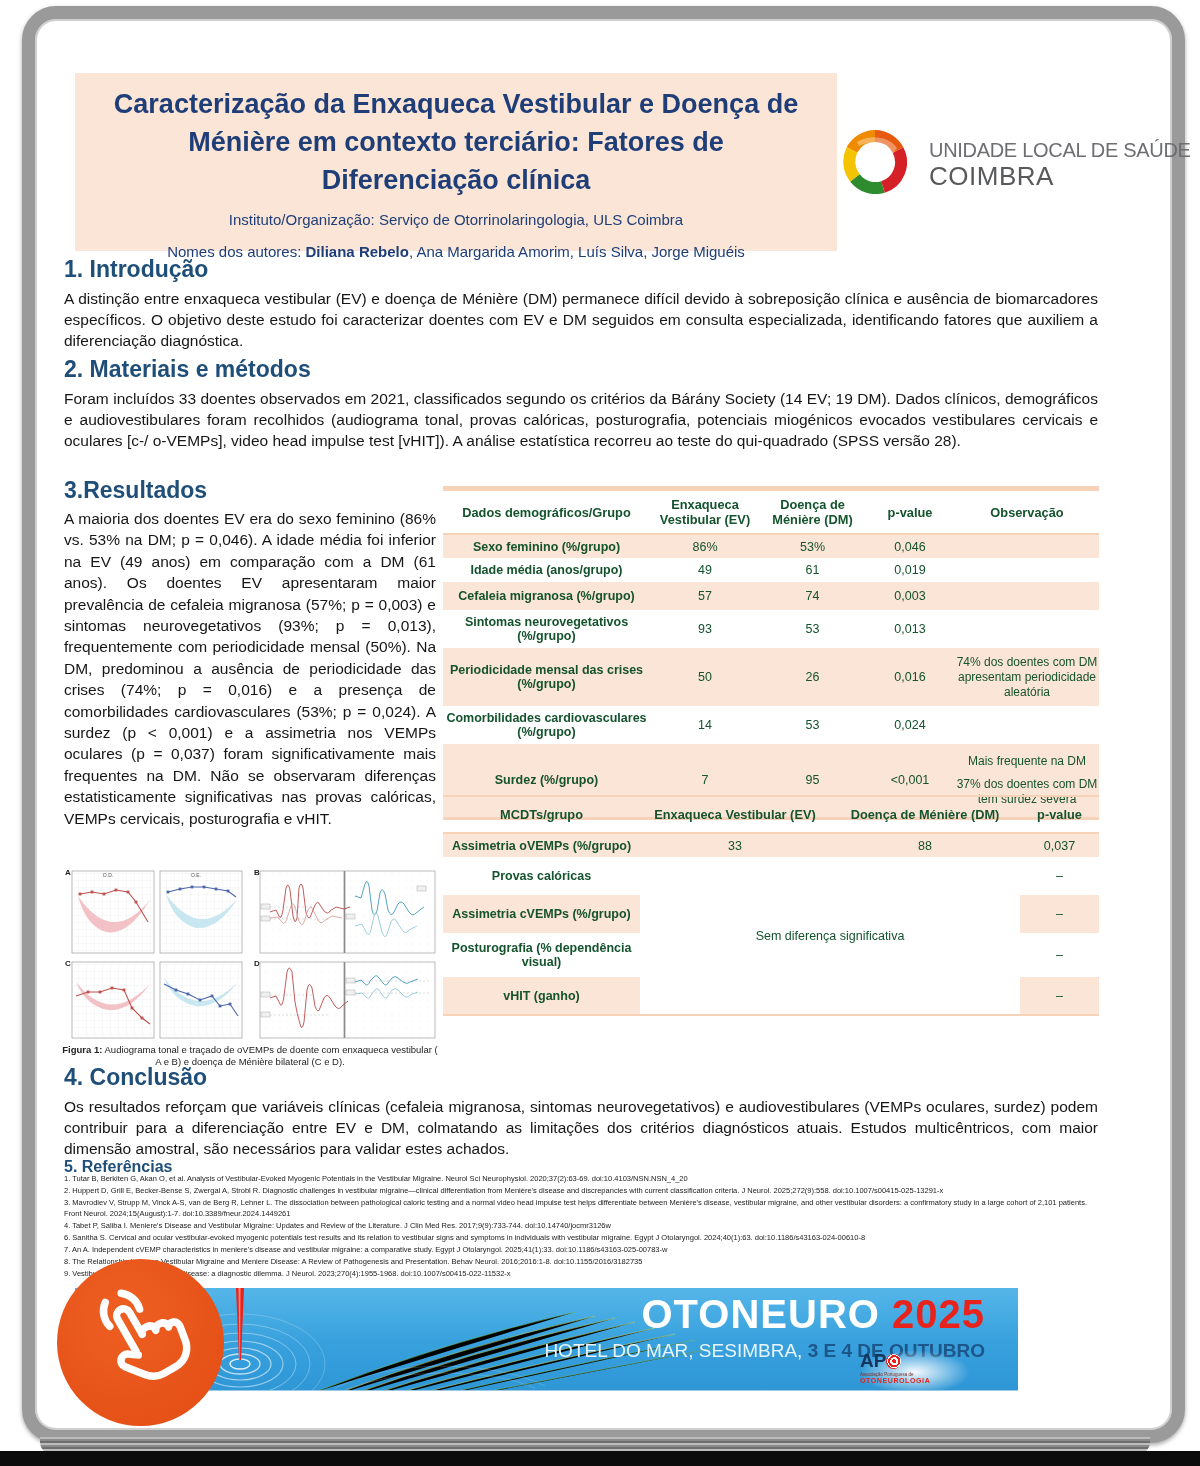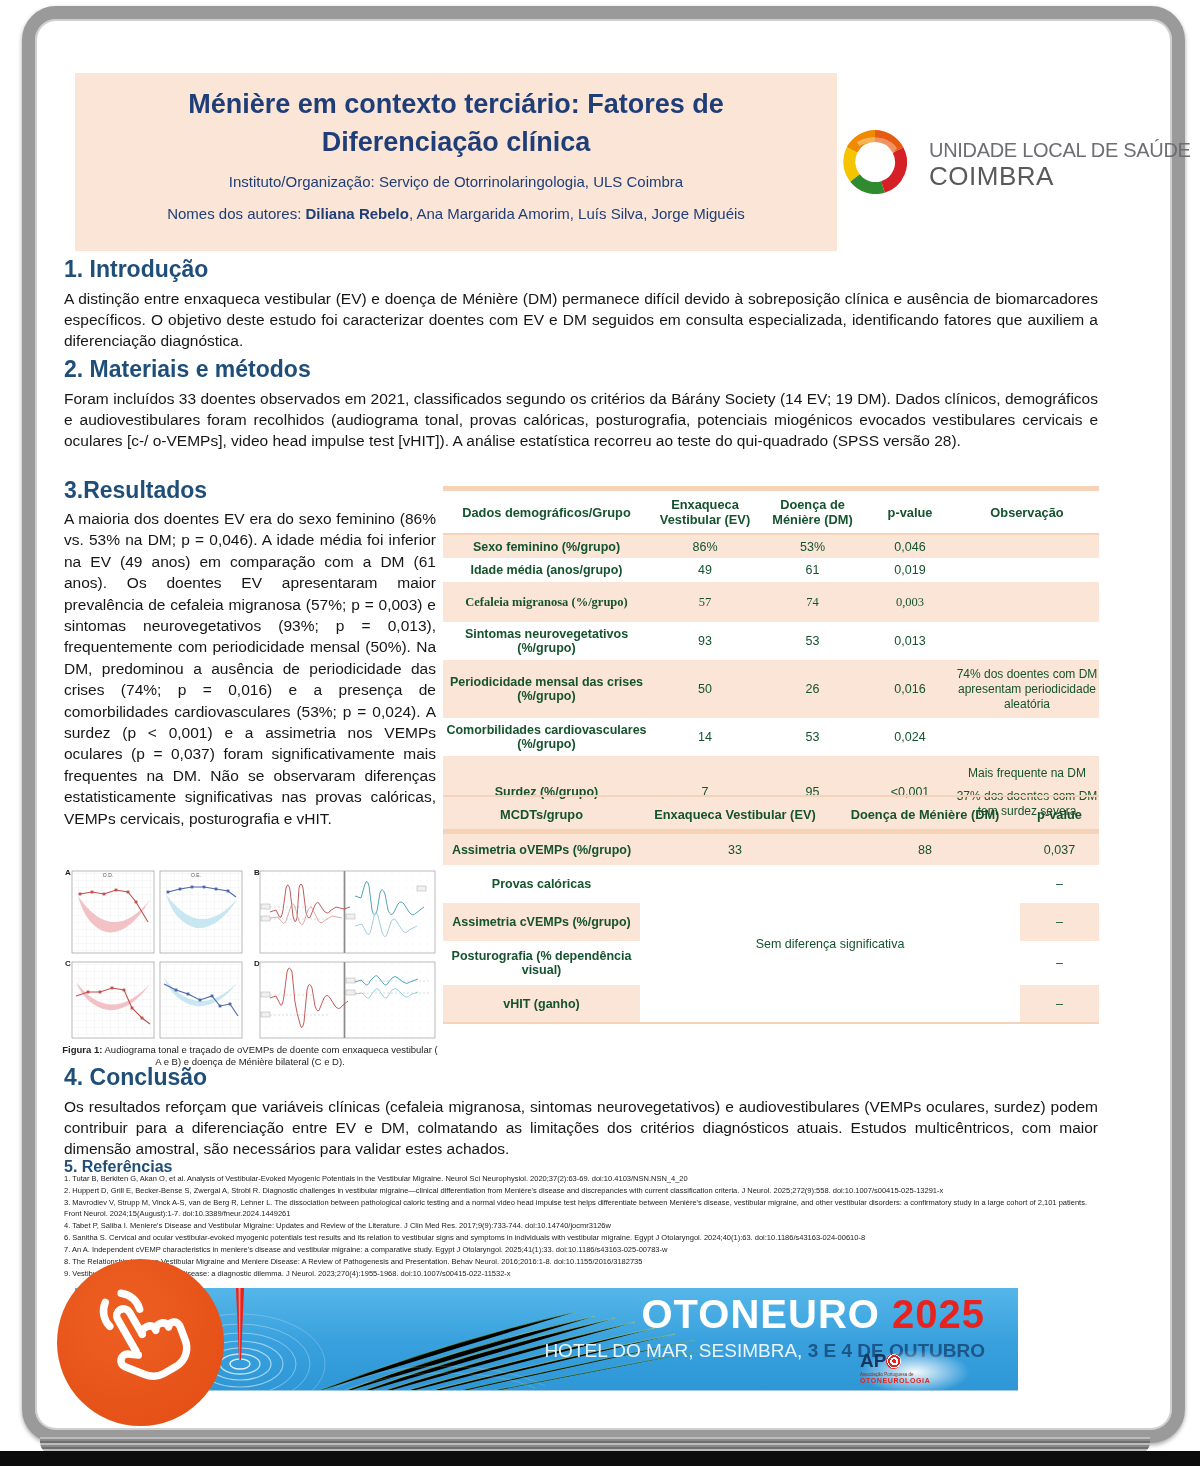--- a/index.html
+++ b/index.html
@@ -83,20 +83,21 @@
 </head>
 <body>
 
 <div class="page">
 
   <div class="frame"></div>
   <div class="stack-shadow"></div>
   <div class="bottom-bar"></div>
 
   <div class="title-block">
+    <div class="title-line">Caracterização da Enxaqueca Vestibular e Doença de</div>
     <div class="title-line">Ménière em contexto terciário: Fatores de</div>
     <div class="title-line">Diferenciação clínica</div>
     <div class="byline">Instituto/Organização: Serviço de Otorrinolaringologia, ULS Coimbra</div>
     <div class="byline"><span>Nomes dos autores: </span><b>Diliana Rebelo</b><span>, Ana Margarida Amorim, Luís Silva, Jorge Miguéis</span></div>
   </div>
 
   <div class="logo-block">
     <span>
       <svg width="64" height="64" viewBox="0 0 64 64">
         <g fill="none" stroke-linecap="butt">
@@ -264,21 +265,21 @@
       <td>0,046</td>
       <td class="obs"></td>
     </tr>
     <tr style="height:24px;">
       <td class="lbl">Idade média (anos/grupo)</td>
       <td>49</td>
       <td>61</td>
       <td>0,019</td>
       <td class="obs"></td>
     </tr>
-    <tr class="peach" style="height:40px;font-family:Liberation Serif, serif;">
+    <tr class="peach" style="height:28px;">
       <td class="lbl">Cefaleia migranosa (%/grupo)</td>
       <td>57</td>
       <td>74</td>
       <td>0,003</td>
       <td class="obs"></td>
     </tr>
     <tr style="height:38px;">
       <td class="lbl">Sintomas neurovegetativos (%/grupo)</td>
       <td>93</td>
       <td>53</td>
@@ -320,21 +321,21 @@
         <col style="width:190px">
         <col style="width:79px">
       </colgroup>
     <tbody>
         <tr>
       <th>MCDTs/grupo</th>
       <th>Enxaqueca Vestibular (EV)</th>
       <th>Doença de Ménière (DM)</th>
       <th>p-value</th>
     </tr>
-    <tr style="height:32px;">
+    <tr style="height:24px;">
       <td class="lbl peach">Assimetria  oVEMPs (%/grupo)</td>
       <td class="peach">33</td>
       <td class="peach">88</td>
       <td class="peach">0,037</td>
     </tr>
     <tr style="height:38px;">
       <td class="lbl">Provas calóricas</td>
       <td colspan="2" rowspan="4" style="font-weight:normal;">Sem diferença significativa</td>
       <td>–</td>
     </tr>

